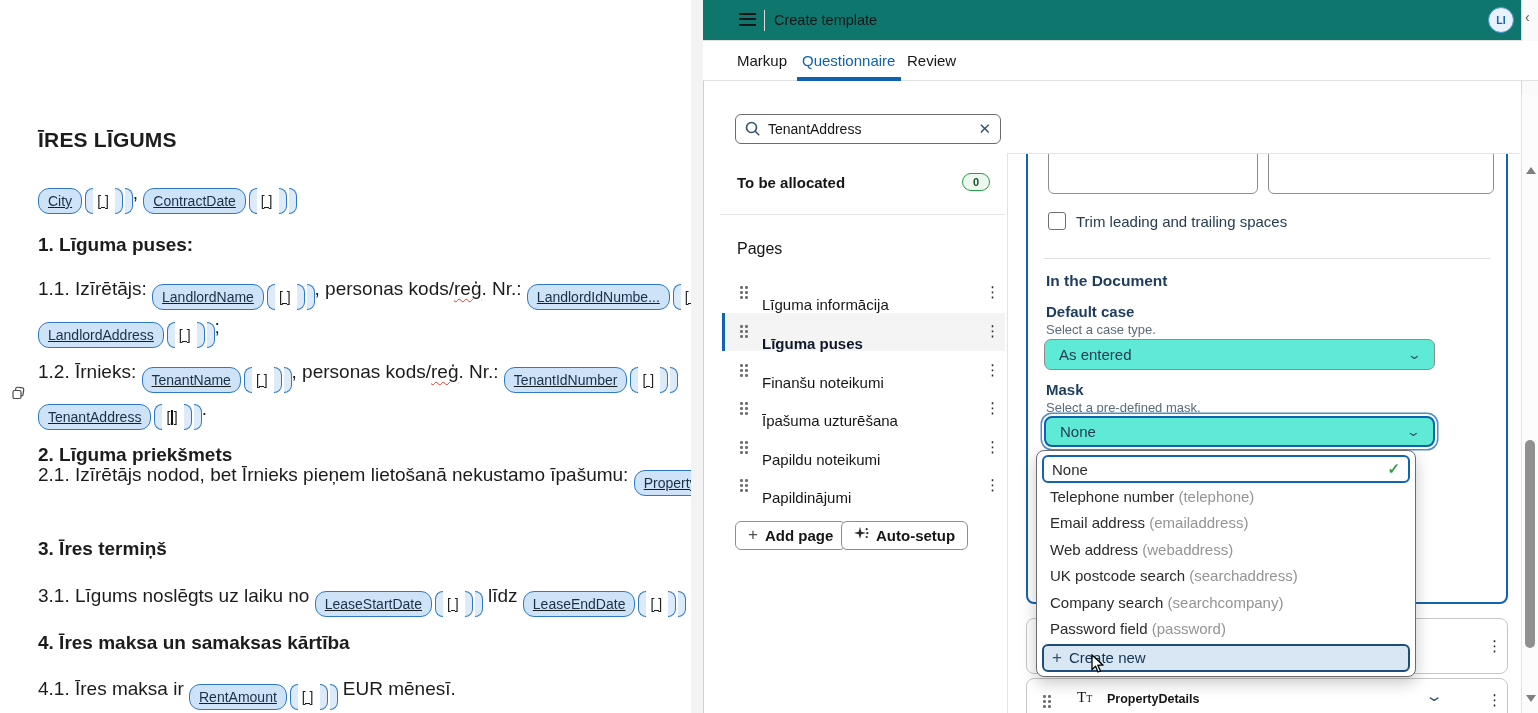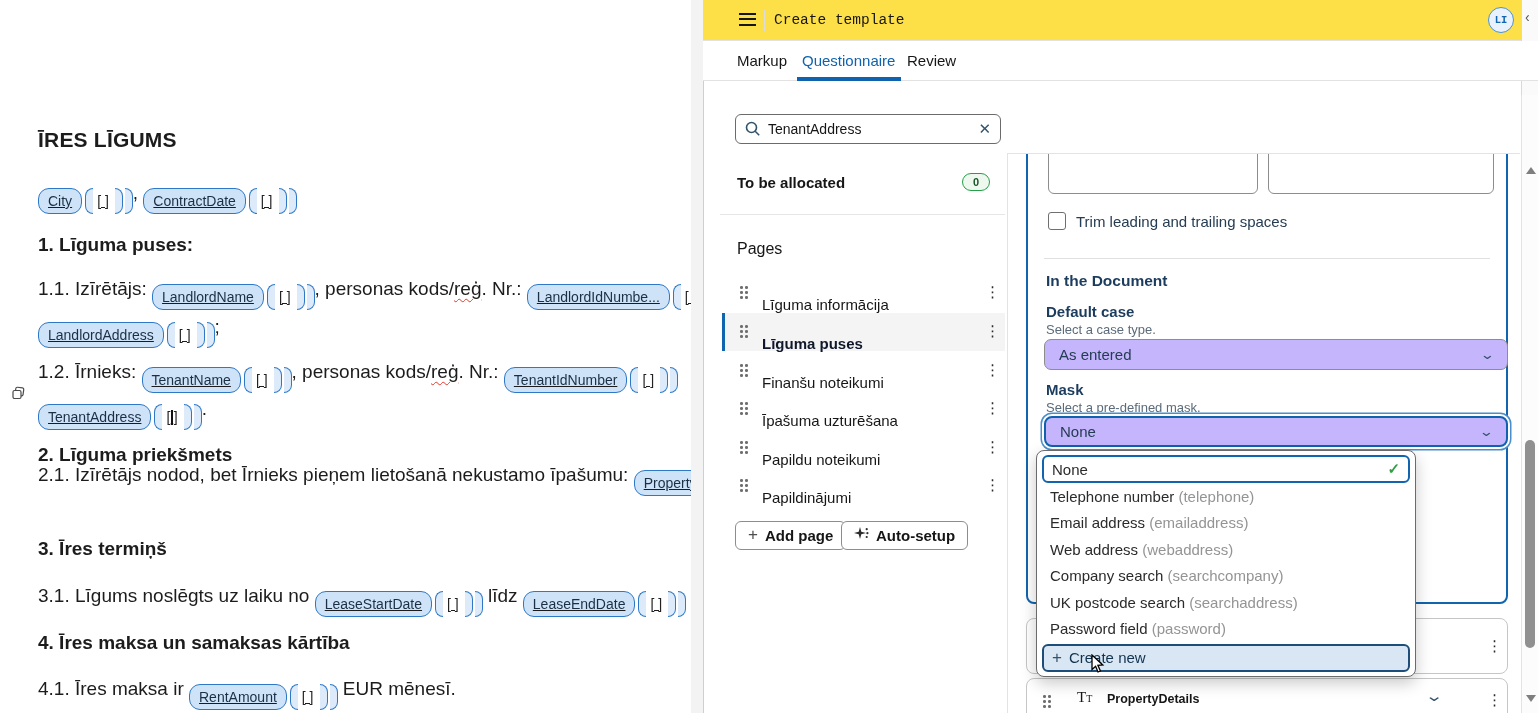--- a/index.html
+++ b/index.html
@@ -25,21 +25,21 @@
   .pcl  { width:8px; height:26px; border:1.5px solid #2e79c7; border-left:0;
           border-radius:0 11px 11px 0; background:#dceafa; margin-left:2px; }
   .caret { display:inline-block; width:1.5px; height:15px; background:#111; margin:0 1px; }
 
   .doc-margin-icon { position:absolute; left:11px; top:386px; }
 
   
   .gutter { position:absolute; left:691px; top:0; width:12px; height:713px; background:#f3f3f3; }
   .panel  { position:absolute; left:703px; top:0; width:835px; height:713px; background:#fff; border-left:1px solid #cfcfcf; }
 
-  .hdr { position:absolute; left:703px; top:0; width:835px; height:41px; border-bottom:1px solid #e2e2e2; background:#fde047;font-family:Liberation Mono, monospace; }
+  .hdr { position:absolute; left:703px; top:0; width:835px; height:41px; border-bottom:1px solid #e2e2e2; background:#0f766e; }
   .hamb { position:absolute; left:36px; top:13px; width:17px; height:14px; cursor:pointer; }
   .hamb span { display:block; height:2px; background:#161616; margin-bottom:3.4px; }
   .hdr-div { position:absolute; left:61px; top:10px; width:1px; height:21px; background:#dcdcdc; }
   .hdr-title { position:absolute; left:71px; top:12px; font-size:14.5px; color:#161616; }
   .avatar { position:absolute; left:785px; top:7px; width:26px; height:26px; border-radius:50%;
             border:1.5px solid #4a90d9; background:#e9f2fc; color:#1164af; font-size:10.5px;
             font-weight:bold; display:flex; align-items:center; justify-content:center; }
 
   .rstrip-top { position:absolute; left:1521px; top:0; width:17px; height:95px; background:#fafafa; border-left:1px solid #d9d9d9; }
   .collapse { position:absolute; left:3px; top:9px; font-size:14px; color:#555; cursor:pointer; }
@@ -86,22 +86,22 @@
   .viewport { position:absolute; left:1008px; top:154px; width:513px; height:559px; overflow:hidden; background:#fff; }
 
   .bluecard { position:absolute; left:18px; top:-54px; width:482px; height:504px;
               border:2px solid #1164af; border-radius:8px; background:#fff; }
   .mini-input { position:absolute; top:40px; height:52px; border:1px solid #8d8d8d; border-radius:6px; background:#fff; }
   .chk { position:absolute; left:20px; top:110px; width:18px; height:18px; border:1.4px solid #6f6f6f; border-radius:3px; background:#fff; cursor:pointer; }
   .chk-label { position:absolute; left:48px; top:111px; font-size:15px; color:#253c52; }
   .card-div { position:absolute; left:16px; right:16px; top:156px; height:1px; background:#e0e0e0; }
   .card-h { position:absolute; left:18px; font-size:15.5px; font-weight:bold; color:#1c3c5e; }
   .card-help { position:absolute; left:18px; font-size:13px; color:#5b6b7a; }
-  .select { position:absolute; left:16px; width:464px; height:31px; border:1px solid #8d8d8d; border-radius:7px;
-            background:#c4b5fd; font-size:15px; color:#253c52; display:flex; align-items:center;
+  .select { position:absolute; left:16px; width:391px; height:31px; border:1px solid #8d8d8d; border-radius:7px;
+            background:#5eead4; font-size:15px; color:#253c52; display:flex; align-items:center;
             padding:0 14px; cursor:pointer; }
   .select .chev { margin-left:auto; font-size:13px; color:#33536b; transform:scaleX(1.4); }
   .select.focused { border:2px solid #0f62ad; border-radius:8px; box-shadow:0 0 0 2px #ffffff, 0 0 0 3.5px #4a8ecb; }
 
   
   .elcard { position:absolute; left:18px; width:482px; background:#fff; border:1px solid #c6c6c6; border-radius:8px; }
   .tt-icon { font-family:"Liberation Serif",serif; color:#161616; font-size:15px; }
   .tt-icon small { font-size:10px; }
   .el-label { font-size:12.5px; font-weight:bold; color:#161616; }
 
@@ -442,24 +442,24 @@
     <div class="opt">
       <span>Telephone number </span><span class="code">(telephone)</span>
     </div>
     <div class="opt">
       <span>Email address </span><span class="code">(emailaddress)</span>
     </div>
     <div class="opt">
       <span>Web address </span><span class="code">(webaddress)</span>
     </div>
     <div class="opt">
+      <span>UK postcode search </span><span class="code">(searchaddress)</span>
+    </div>
+    <div class="opt">
       <span>Company search </span><span class="code">(searchcompany)</span>
-    </div>
-    <div class="opt">
-      <span>UK postcode search </span><span class="code">(searchaddress)</span>
     </div>
     <div class="opt">
       <span>Password field </span><span class="code">(password)</span>
     </div>
     <div class="opt create">
       <span class="plus">+</span>
       <span>Create new</span>
     </div>
   </div>
 

